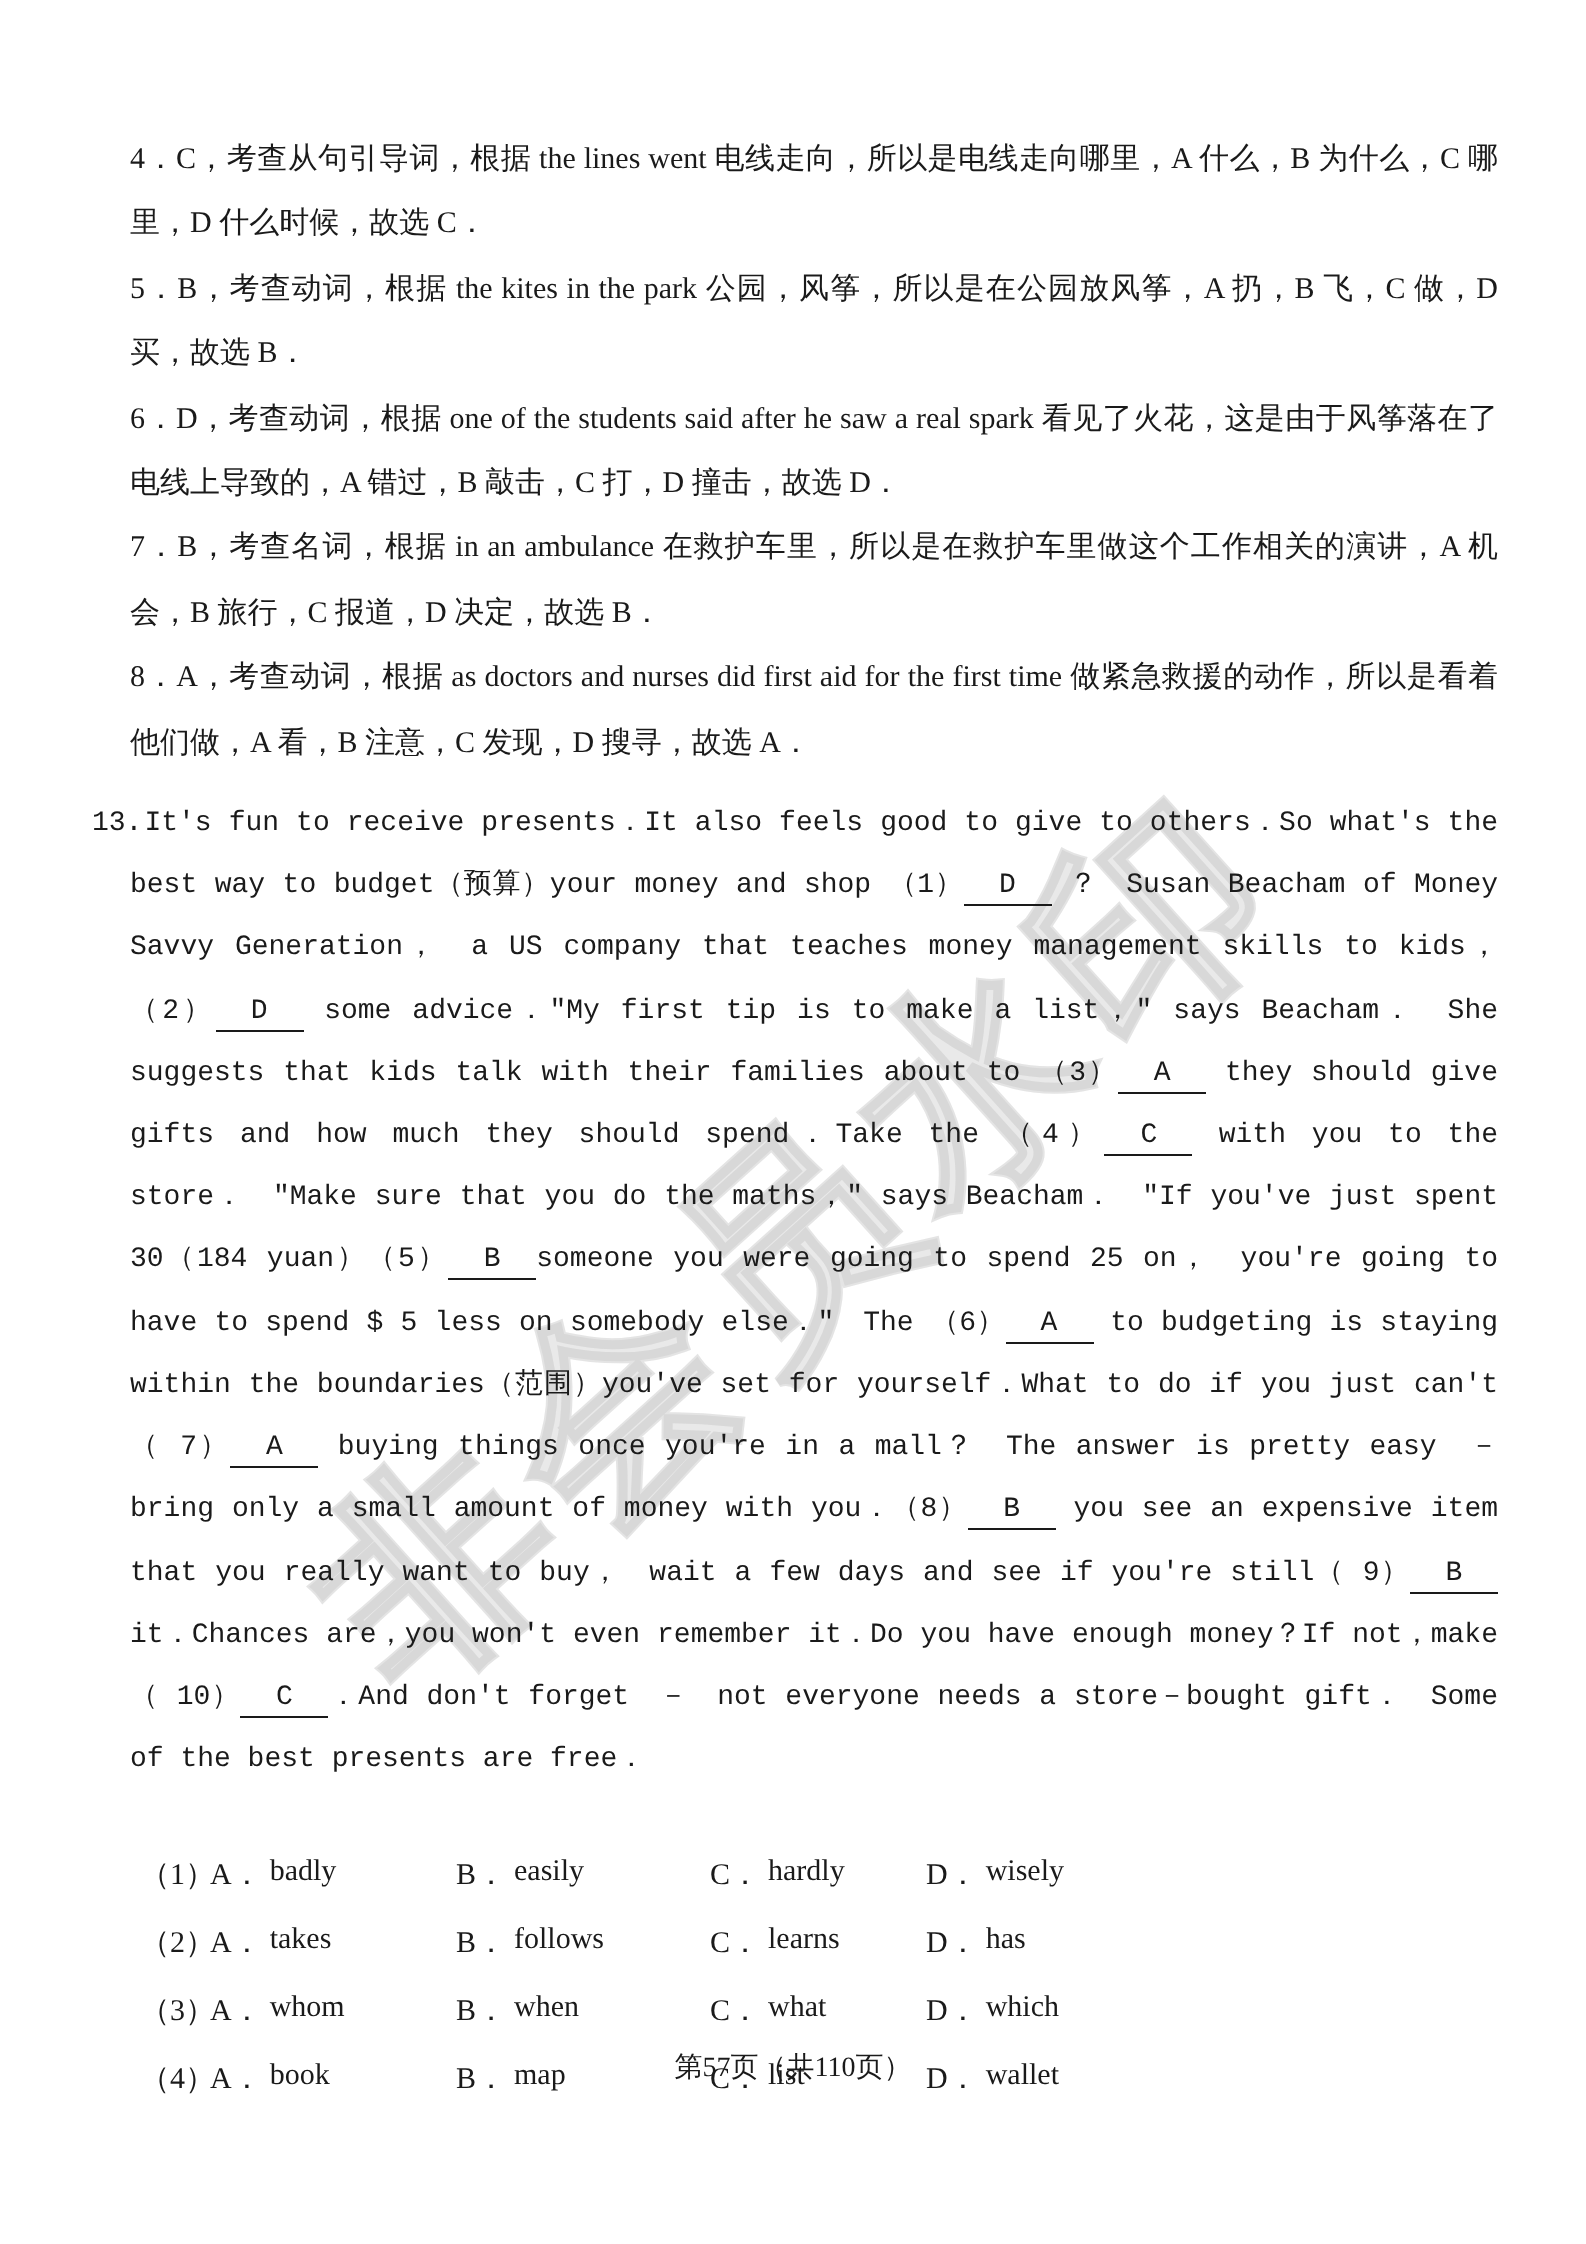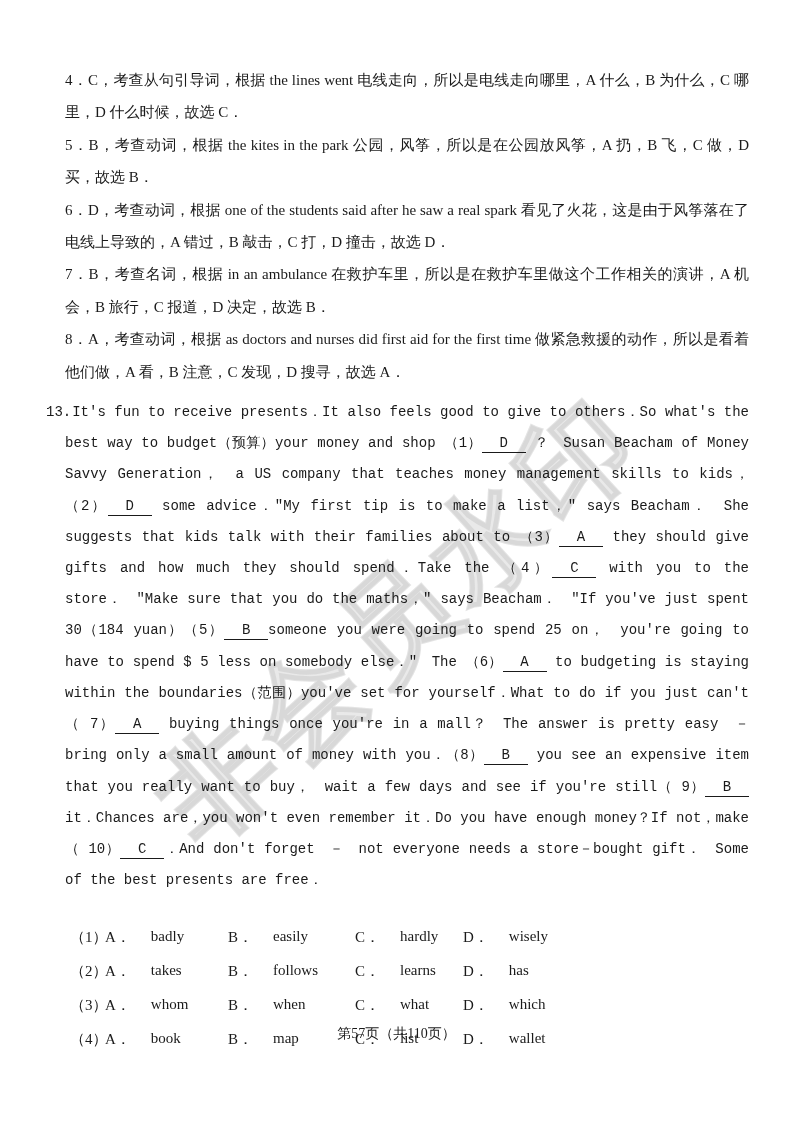--- a/index.html
+++ b/index.html
@@ -64,21 +64,21 @@
     display: flex;
     align-items: center;
     height: 34px;
     font-size: 15px;
   }
   .opt-num { width: 35px; flex: 0 0 auto; }
   .opt-cell { display: flex; flex: 0 0 auto; }
   .opt-cell:nth-child(2) { width: 123px; }
   .opt-cell:nth-child(3) { width: 127px; }
   .opt-cell:nth-child(4) { width: 108px; }
-  .opt-word { margin-left: 20px; }
+  .opt-word { margin-left: 4px; }
   .footer {
     position: absolute;
     left: 0; top: 1025px;
     width: 793px;
     text-align: center;
     font-size: 14px;
     z-index: 1;
   }
 </style>
 </head>

